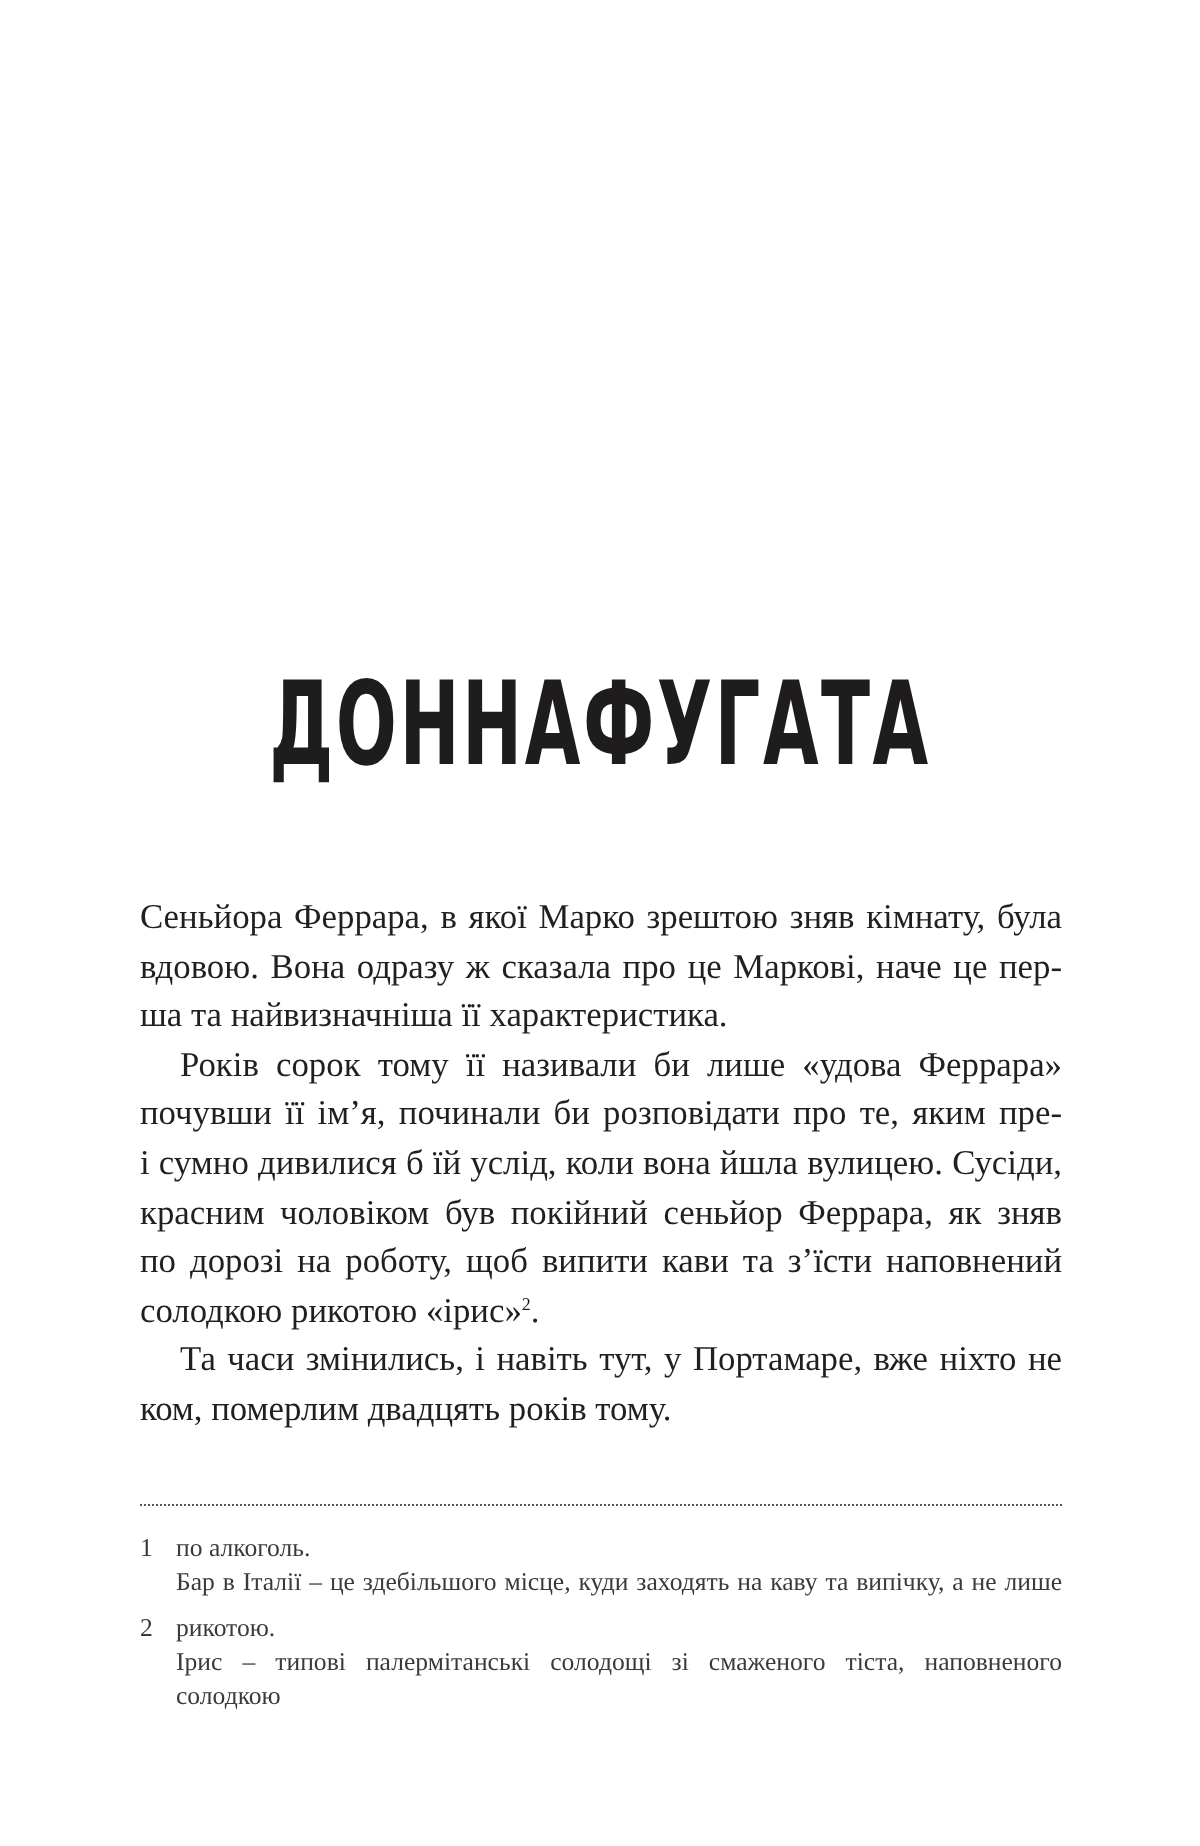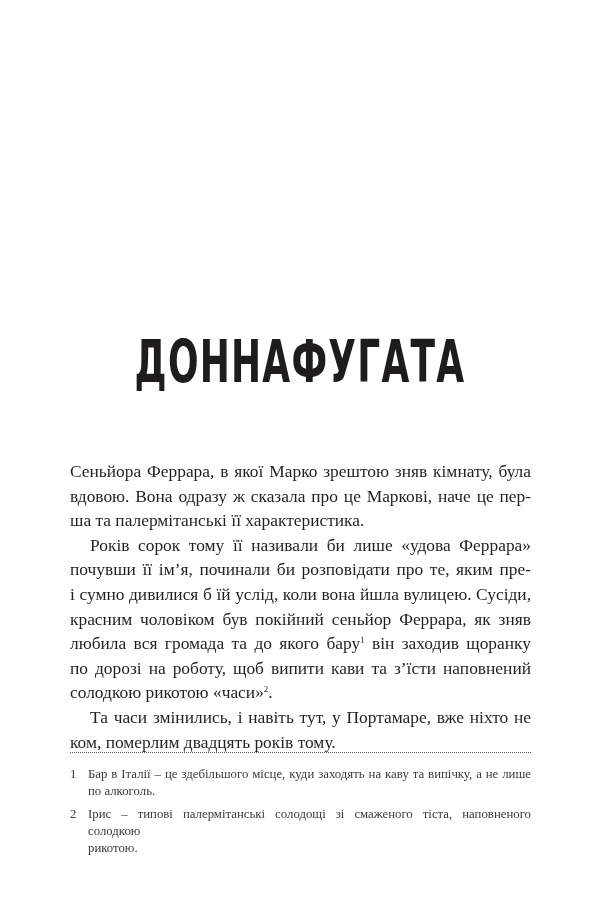--- a/index.html
+++ b/index.html
@@ -5,21 +5,21 @@
   html, body { margin: 0; padding: 0; background: #ffffff; }
   body { width: 600px; height: 923px; position: relative; overflow: hidden;
          font-family: "Liberation Serif", "DejaVu Serif", serif; color: #231f20; }
   .title {
     position: absolute; top: 288px; left: 0; width: 600px; text-align: center;
     font-family: "DejaVu Sans", sans-serif; font-weight: bold;
     font-size: 58px; line-height: 70px; letter-spacing: 2px; color: #1e1c1c;
     transform: scaleX(0.62); transform-origin: center;
   }
   .body-text {
-    position: absolute; top: 459px; left: 70px; width: 461px;
+    position: absolute; top: 446px; left: 70px; width: 461px;
     font-size: 17.4px; line-height: 24.6px; text-align: justify;
   }
   .body-text p { margin: 0; text-align-last: left; }
   .body-text p .line { display: block; text-align: justify; text-align-last: justify; }
   .body-text p .line.last { text-align-last: left; }
   sup { font-size: 9px; line-height: 0; vertical-align: 6px; }
   .divider {
     position: absolute; top: 752px; left: 70px; width: 461px; height: 0;
     border-top: 1.5px dotted #555;
   }
@@ -35,47 +35,46 @@
 </style>
 </head>
 <body>
 
 <h1 class="title">ДОННАФУГАТА</h1>
 
 <div class="body-text">
   <p>
     <span class="line">Сеньйора Феррара, в якої Марко зрештою зняв кімнату, була</span>
     <span class="line">вдовою. Вона одразу ж сказала про це Маркові, наче це пер-</span>
-    <span class="line last">ша та палермітанські її характеристика.</span>
+    <span class="line last">ша та найвизначніша її характеристика.</span>
   </p>
   <p>
     <span class="line" style="padding-left:20px">Років сорок тому її називали би лише «удова Феррара»</span>
     <span class="line">почувши її ім’я, починали би розповідати про те, яким пре-</span>
     <span class="line">і сумно дивилися б їй услід, коли вона йшла вулицею. Сусіди,</span>
     <span class="line">красним чоловіком був покійний сеньйор Феррара, як зняв</span>
-    <span class="line"><span>любила вся громада та до якого бару</span><sup>1</sup><span> він заходив щоранку</span></span>
     <span class="line">по дорозі на роботу, щоб випити кави та з’їсти наповнений</span>
-    <span class="line last"><span>солодкою рикотою «часи»</span><sup>2</sup><span>.</span></span>
+    <span class="line last"><span>солодкою рикотою «ірис»</span><sup>2</sup><span>.</span></span>
   </p>
   <p>
     <span class="line" style="padding-left:20px">Та часи змінились, і навіть тут, у Портамаре, вже ніхто не</span>
     <span class="line last">ком, померлим двадцять років тому.</span>
   </p>
 </div>
 
 <div class="divider"></div>
 
 <div class="footnotes">
   <div class="fn">
     <span class="fn-num">1</span>
     <span class="fn-text">
+      <span class="line last">по алкоголь.</span>
       <span class="line">Бар в Італії – це здебільшого місце, куди заходять на каву та випічку, а не лише</span>
-      <span class="line last">по алкоголь.</span>
     </span>
   </div>
   <div class="fn">
     <span class="fn-num">2</span>
     <span class="fn-text">
+      <span class="line last">рикотою.</span>
       <span class="line">Ірис – типові палермітанські солодощі зі смаженого тіста, наповненого солодкою</span>
-      <span class="line last">рикотою.</span>
     </span>
   </div>
 </div>
 
 </body></html>

